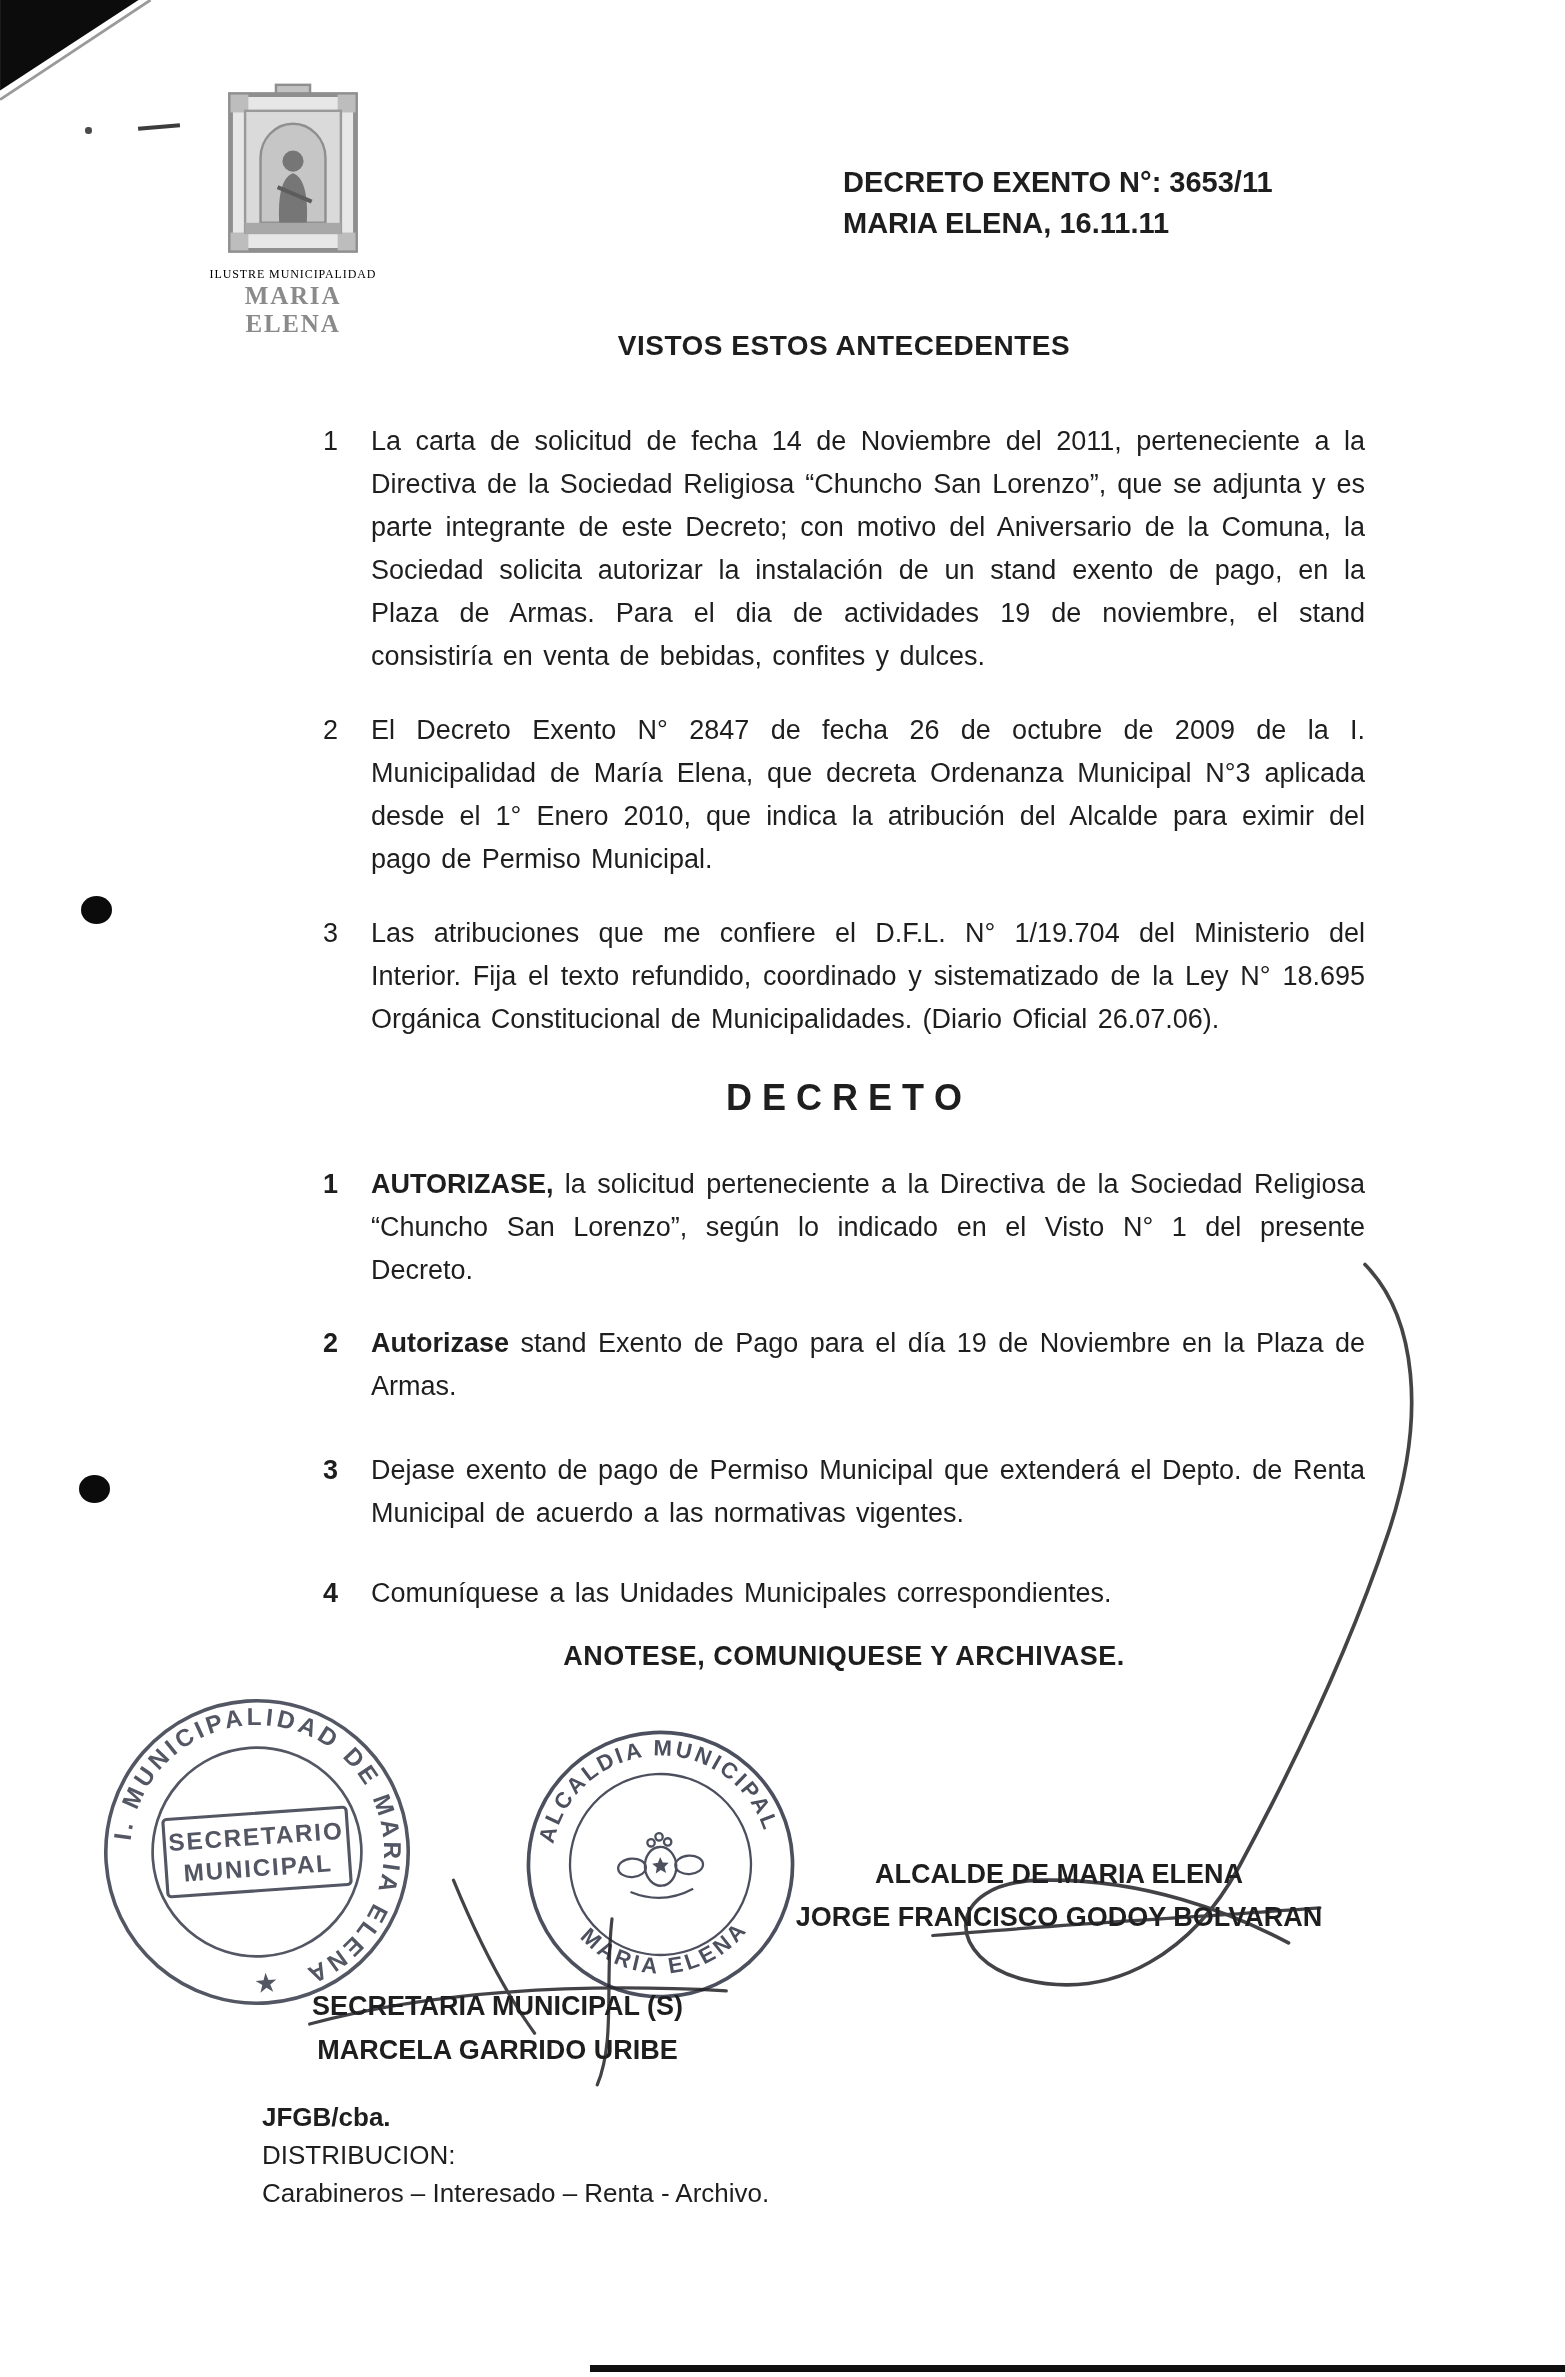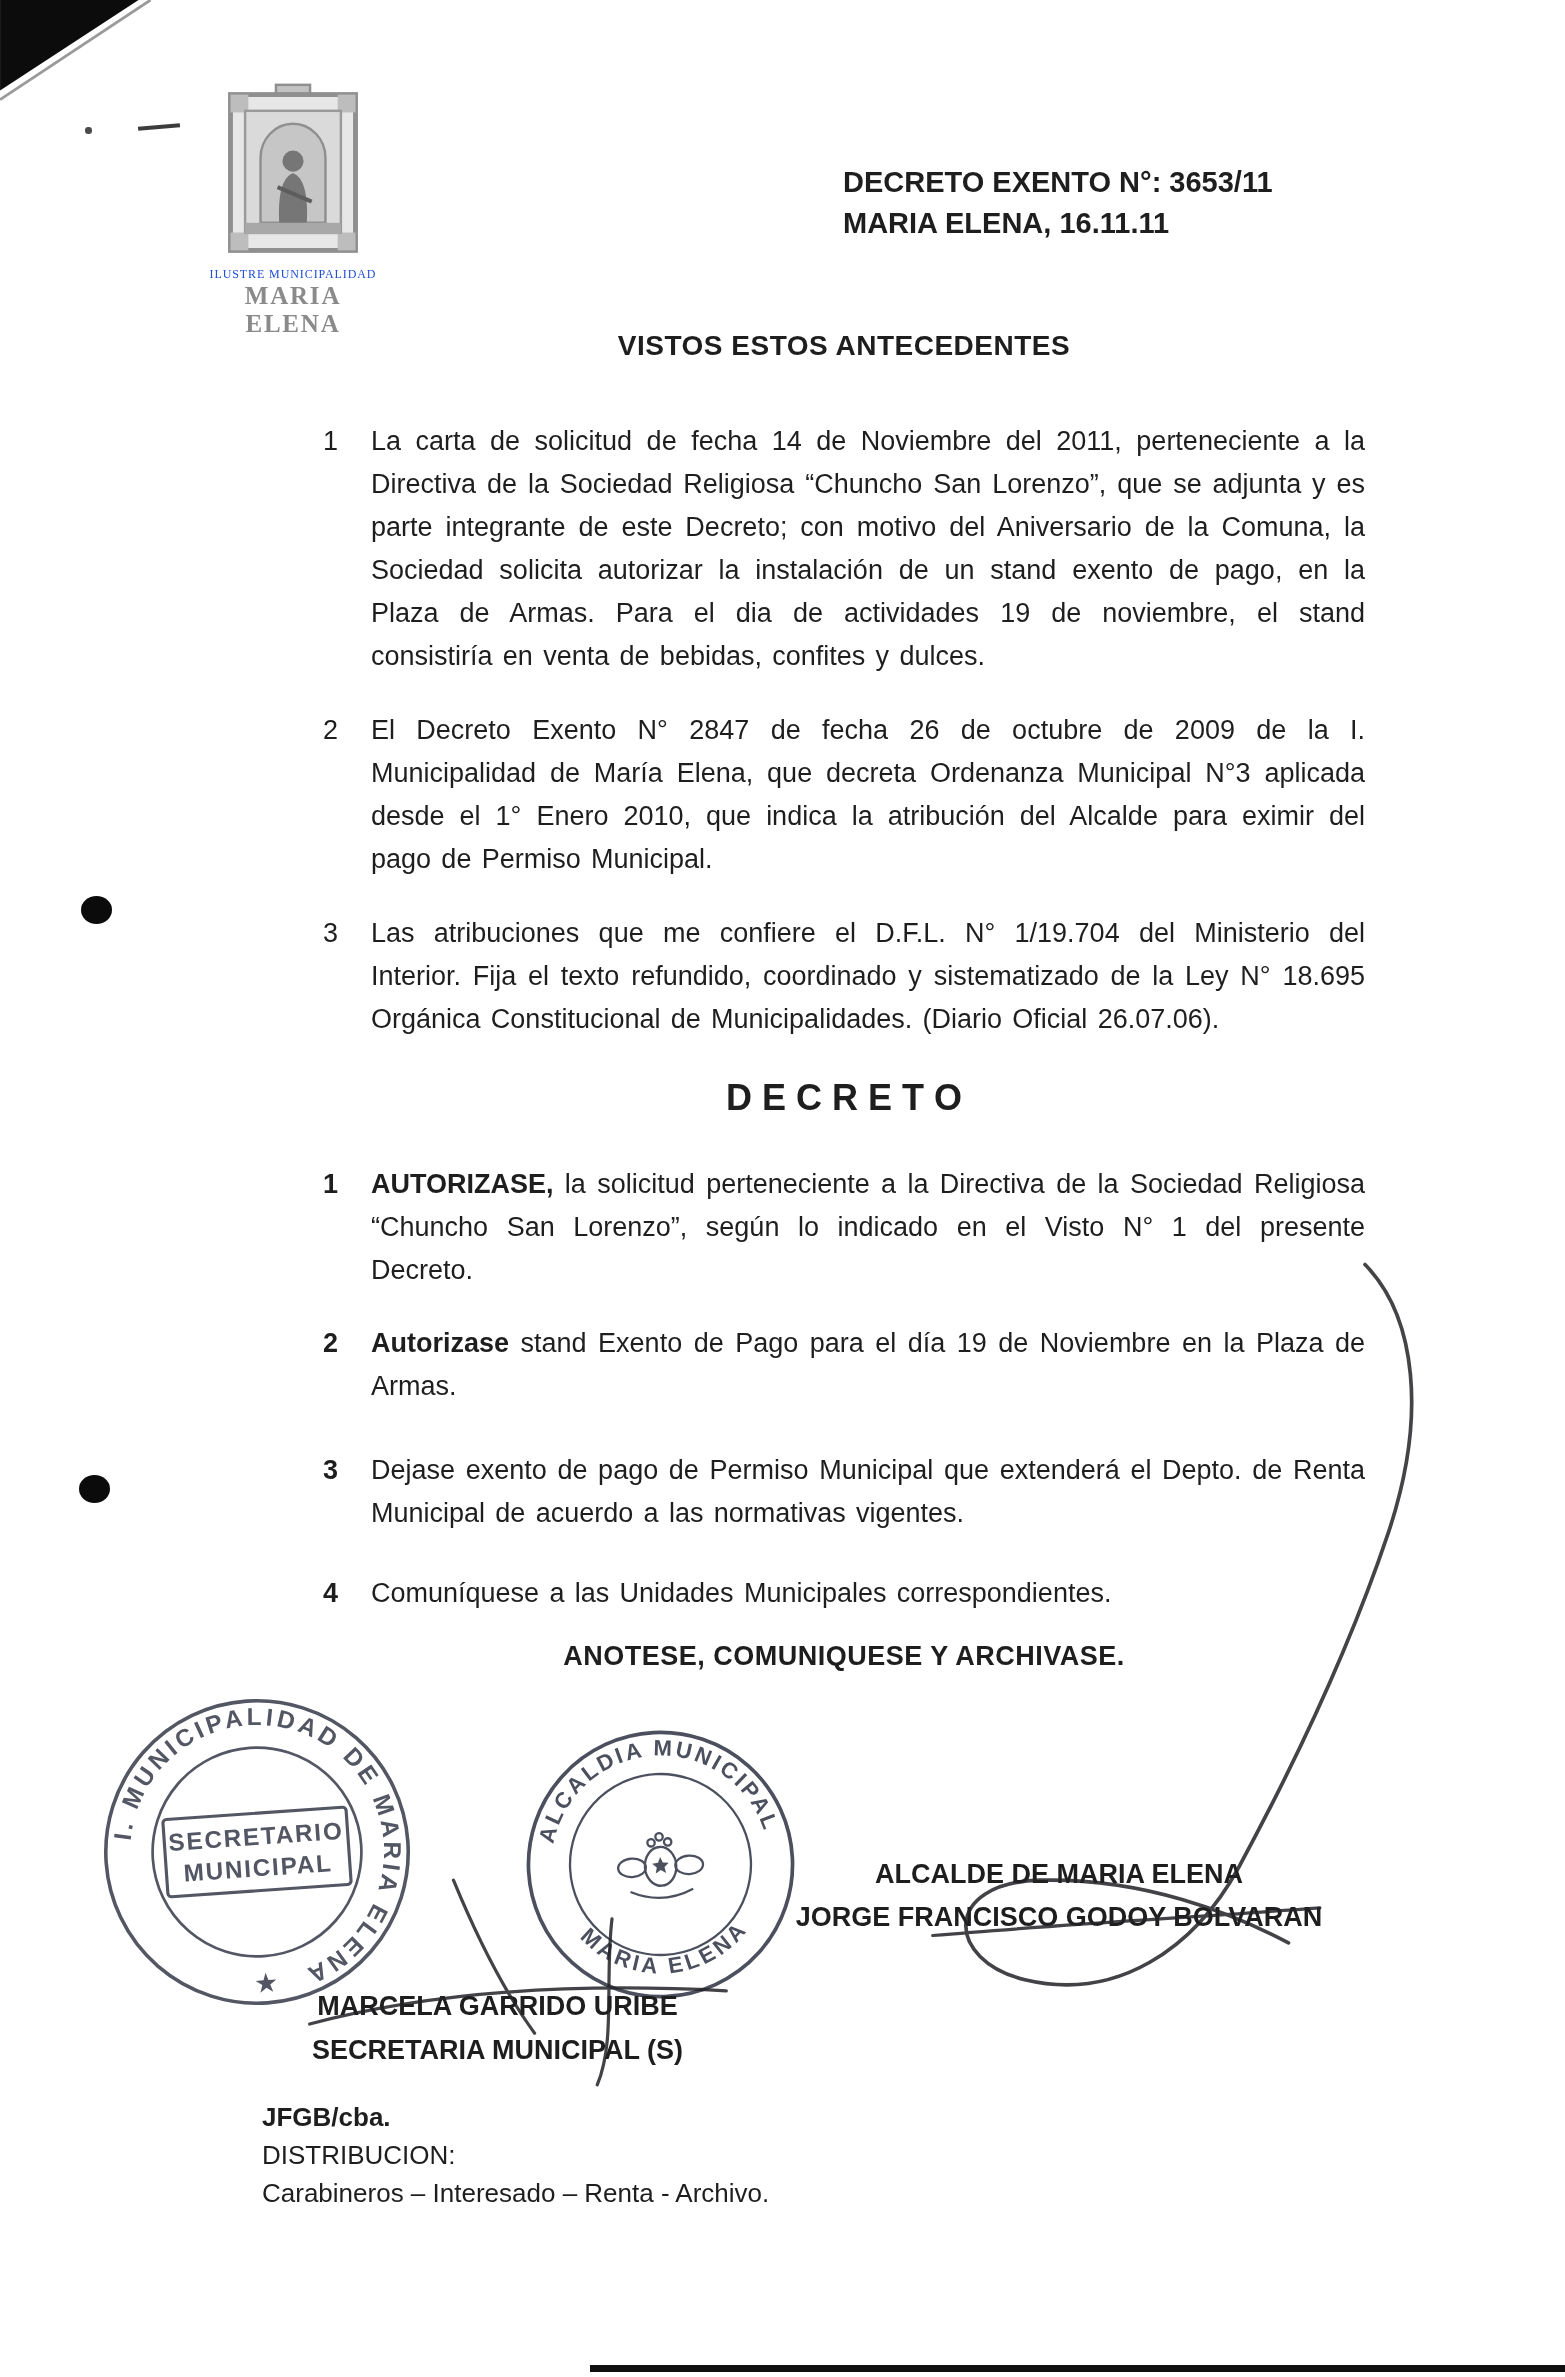--- a/index.html
+++ b/index.html
@@ -12,21 +12,21 @@
   .hole{position:absolute;width:31px;height:28px;background:#0b0b0b;border-radius:50%;z-index:6;}
   .hole-1{left:81px;top:896px;}
   .hole-2{left:79px;top:1475px;}
   .mark-dot{position:absolute;left:85px;top:127px;width:6.5px;height:6.5px;background:#4a4a4a;border-radius:50%;z-index:6;}
   .mark-dash{position:absolute;left:138px;top:125px;width:42px;height:3.7px;background:#3c3c3c;transform:rotate(-5deg);z-index:6;}
   .bottom-line{position:absolute;left:590px;top:2365px;width:975px;height:6.5px;background:#101010;z-index:6;}
 
   
   .logo-block{position:absolute;left:196px;top:81px;width:194px;text-align:center;z-index:2;}
   .emblem{width:138px;height:183px;display:block;margin:0 auto;}
-  .logo-sub{font-family:"Liberation Serif",serif;font-size:12px;color:#1d4ed8;letter-spacing:0.9px;margin-top:2.8px;}
+  .logo-sub{font-family:"Liberation Serif",serif;font-size:12px;color:#000000;letter-spacing:0.9px;margin-top:2.8px;}
   .logo-name{font-family:"Liberation Serif",serif;font-size:25px;font-weight:bold;color:#8a8a8a;letter-spacing:1.8px;}
 
   
   .header-block{position:absolute;left:843px;top:162px;font-weight:bold;font-size:29px;line-height:41px;z-index:2;}
 
   
   .content{position:absolute;left:323px;top:324px;width:1042px;font-size:27px;line-height:43px;z-index:2;}
   .content p{word-spacing:2.8px;}
   .vistos-title{font-size:28px;font-weight:bold;text-align:center;margin:0 0 53px 0;letter-spacing:0.5px;}
   .item{display:flex;}
@@ -176,22 +176,22 @@
       <path d="M 116 178 q 34 16 68 0"></path>
       <path d="M 150 142 l 2.6 6 6.4 .6 -4.8 4.4 1.4 6.4 -5.6 -3.4 -5.6 3.4 1.4 -6.4 -4.8 -4.4 6.4 -.6 z" fill="#3d4150" stroke="none"></path>
     </g>
   </svg>
 
   <div class="mayor-sign">
     <div>ALCALDE DE MARIA ELENA</div>
     <div>JORGE FRANCISCO GODOY BOLVARAN</div>
   </div>
   <div class="secretary-sign">
+    <div>SECRETARIA MUNICIPAL (S)</div>
     <div>MARCELA GARRIDO URIBE</div>
-    <div>SECRETARIA MUNICIPAL (S)</div>
   </div>
 
   <div class="footer">
     <div class="initials">JFGB/cba.</div>
     <div>DISTRIBUCION:</div>
     <div>Carabineros – Interesado – Renta - Archivo.</div>
   </div>
 
   <svg class="ink-overlay" viewBox="0 0 1698 2579">
     <g fill="none" stroke="#232327" stroke-linecap="round" opacity="0.85">

